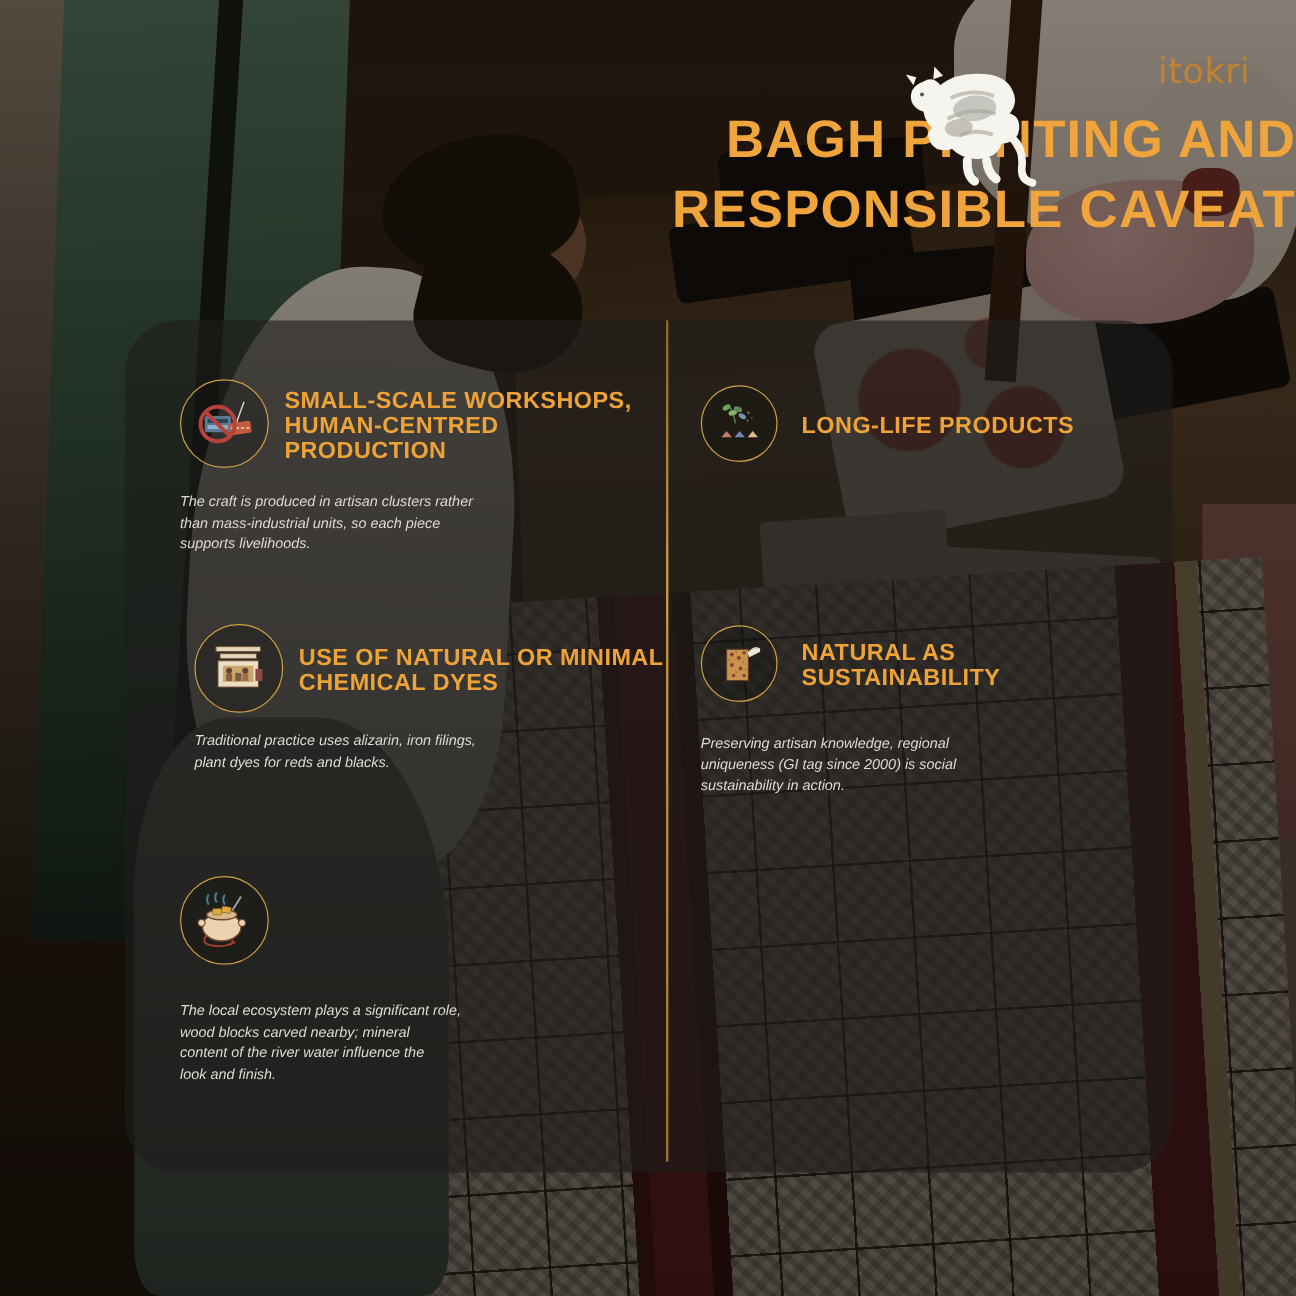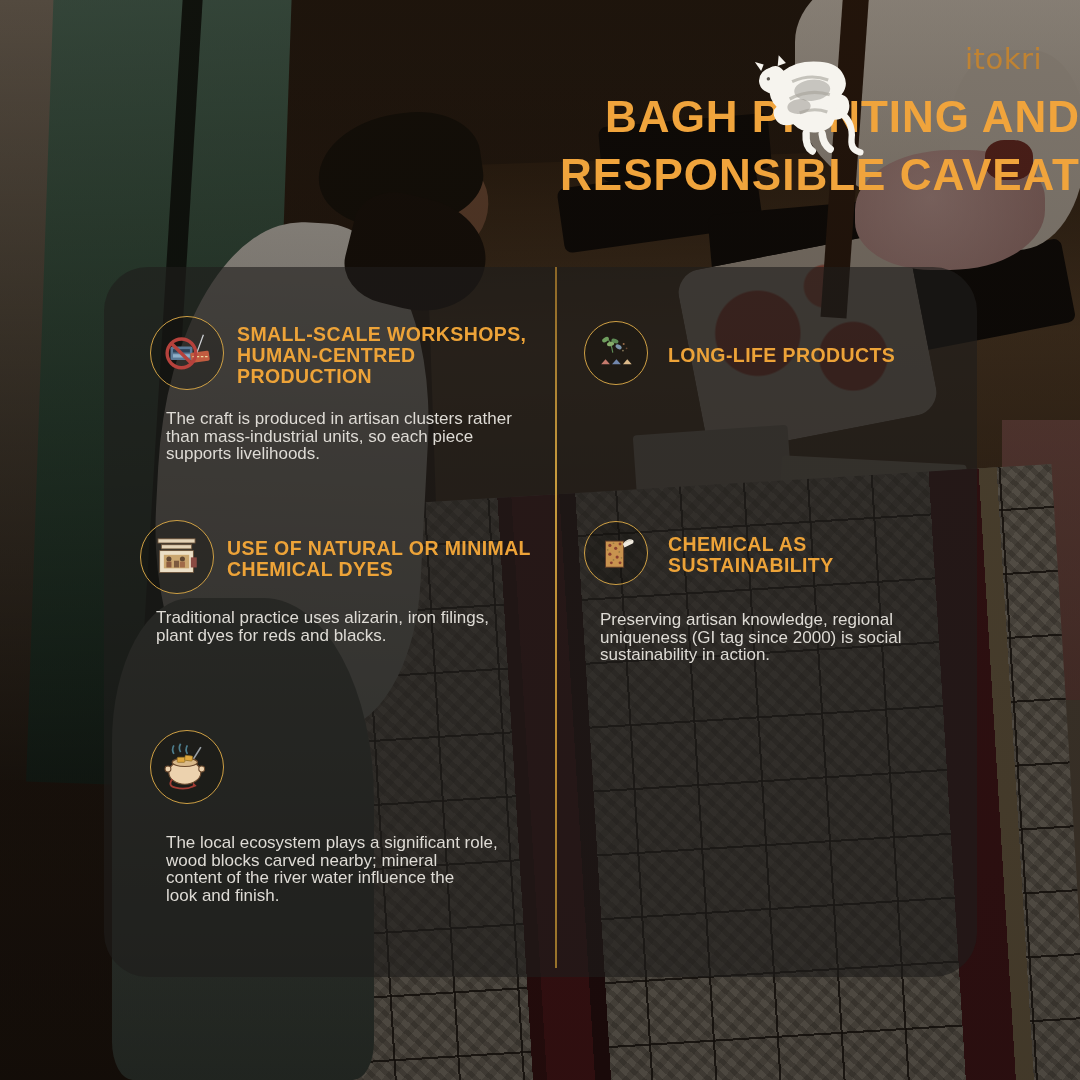--- a/index.html
+++ b/index.html
@@ -74,21 +74,21 @@
   .sec-head{display:flex;align-items:center;}
   .icon-circle{flex:0 0 auto;border:1.6px solid #cfa044;border-radius:50%;
     display:flex;align-items:center;justify-content:center;background:rgba(12,10,8,0.28);}
   .col-left .icon-circle{width:74px;height:74px;}
   .col-right .icon-circle{width:64px;height:64px;}
   .col-left .sec-title{margin-left:13px;}
   .col-right .sec-title{margin-left:20px;}
   .icon-circle svg{width:82%;height:82%;}
   .sec-title{margin:0;padding-top:4px;color:#EDA338;font-weight:bold;font-size:19.5px;
     line-height:21px;letter-spacing:0.4px;white-space:pre-line;}
-  .sec-body{margin:16px;color:#DEDBD5;font-size:17px;line-height:17.5px;white-space:pre-line;}
+  .sec-body{margin:0;color:#DEDBD5;font-size:12px;line-height:17.5px;white-space:pre-line;font-style:italic;}
 </style>
 </head>
 <body>
 
 <div class="canvas">
 
   <div class="photo">
     <div class="abs wall-left"></div>
     <div class="abs door"></div>
     <div class="abs table-back"></div>
@@ -176,21 +176,21 @@
             <circle cx="44" cy="31" r="1.2" fill="#8a7a5a"></circle>
           <path d="M14 50 l6 -7 6 7 z" fill="#c57a6d"></path>
           <path d="M29 50 l6 -7 6 7 z" fill="#7187ae"></path>
           <path d="M44 50 l6 -7 6 7 z" fill="#dcba8a"></path>
         </svg>
       </div>
       <h3 class="sec-title">LONG-LIFE PRODUCTS</h3>
     </div>
   </section>
 
-  <section class="sec col-left" style="left:140px;top:520px">
+  <section class="sec col-left" style="left:162px;top:520px">
     <div class="sec-head">
       <div class="icon-circle">
         <svg viewBox="0 0 70 70">
           <rect x="13" y="14" width="44" height="5" fill="#e4d4b8" stroke="#6b5138" stroke-width="1"></rect>
           <rect x="17" y="21" width="36" height="5" fill="#e4d4b8" stroke="#6b5138" stroke-width="1"></rect>
           <rect x="15" y="28" width="40" height="26" fill="#ecdfc6" stroke="#6b5138" stroke-width="1"></rect>
           <rect x="20" y="33" width="30" height="16" fill="#caa66f"></rect>
           <circle cx="26" cy="38" r="3" fill="#5f4632"></circle>
             <rect x="23" y="41" width="6" height="7" fill="#8a5a3f"></rect>
           <circle cx="42" cy="38" r="3" fill="#5f4632"></circle>
@@ -224,21 +224,21 @@
               <circle cx="31" cy="21" r="1.2"></circle>
               <circle cx="23" cy="30" r="1.2"></circle>
               <circle cx="39" cy="33" r="1.2"></circle>
               <circle cx="31" cy="44" r="1.2"></circle>
               <circle cx="42" cy="41" r="1.2"></circle>
             </g>
           <path d="M44 22 q6 -8 12 -6 q4 1 2 5 l-12 6 z" fill="#efe9dd"></path>
           <path d="M46 20 q5 -3 10 -3" stroke="#cbc3b2" stroke-width="1" fill="none"></path>
         </svg>
       </div>
-      <h3 class="sec-title">CHEMICAL AS
+      <h3 class="sec-title">NATURAL AS
 SUSTAINABILITY</h3>
     </div>
     <p class="sec-body" style="margin-top:26px">Preserving artisan knowledge, regional
 uniqueness (GI tag since 2000) is social
 sustainability in action.</p>
   </section>
 
   <section class="sec col-left" style="left:150px;top:730px">
     <div class="sec-head">
       <div class="icon-circle">

